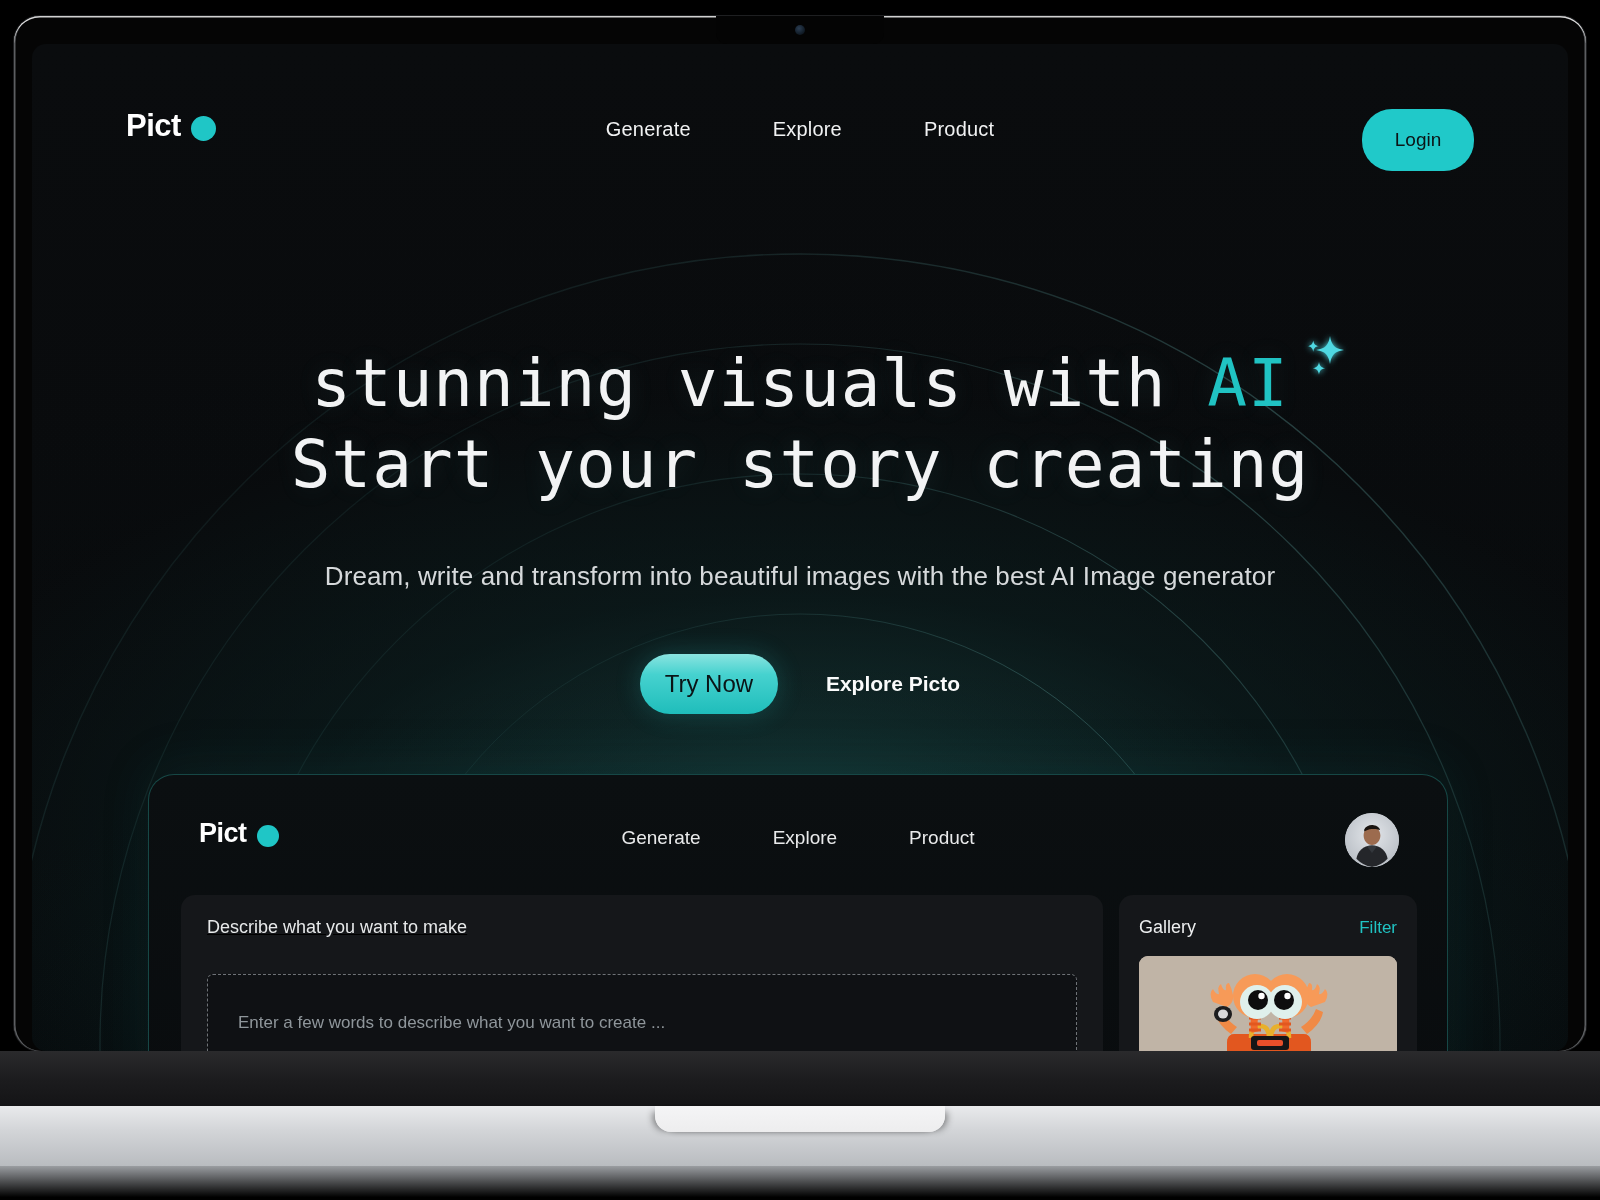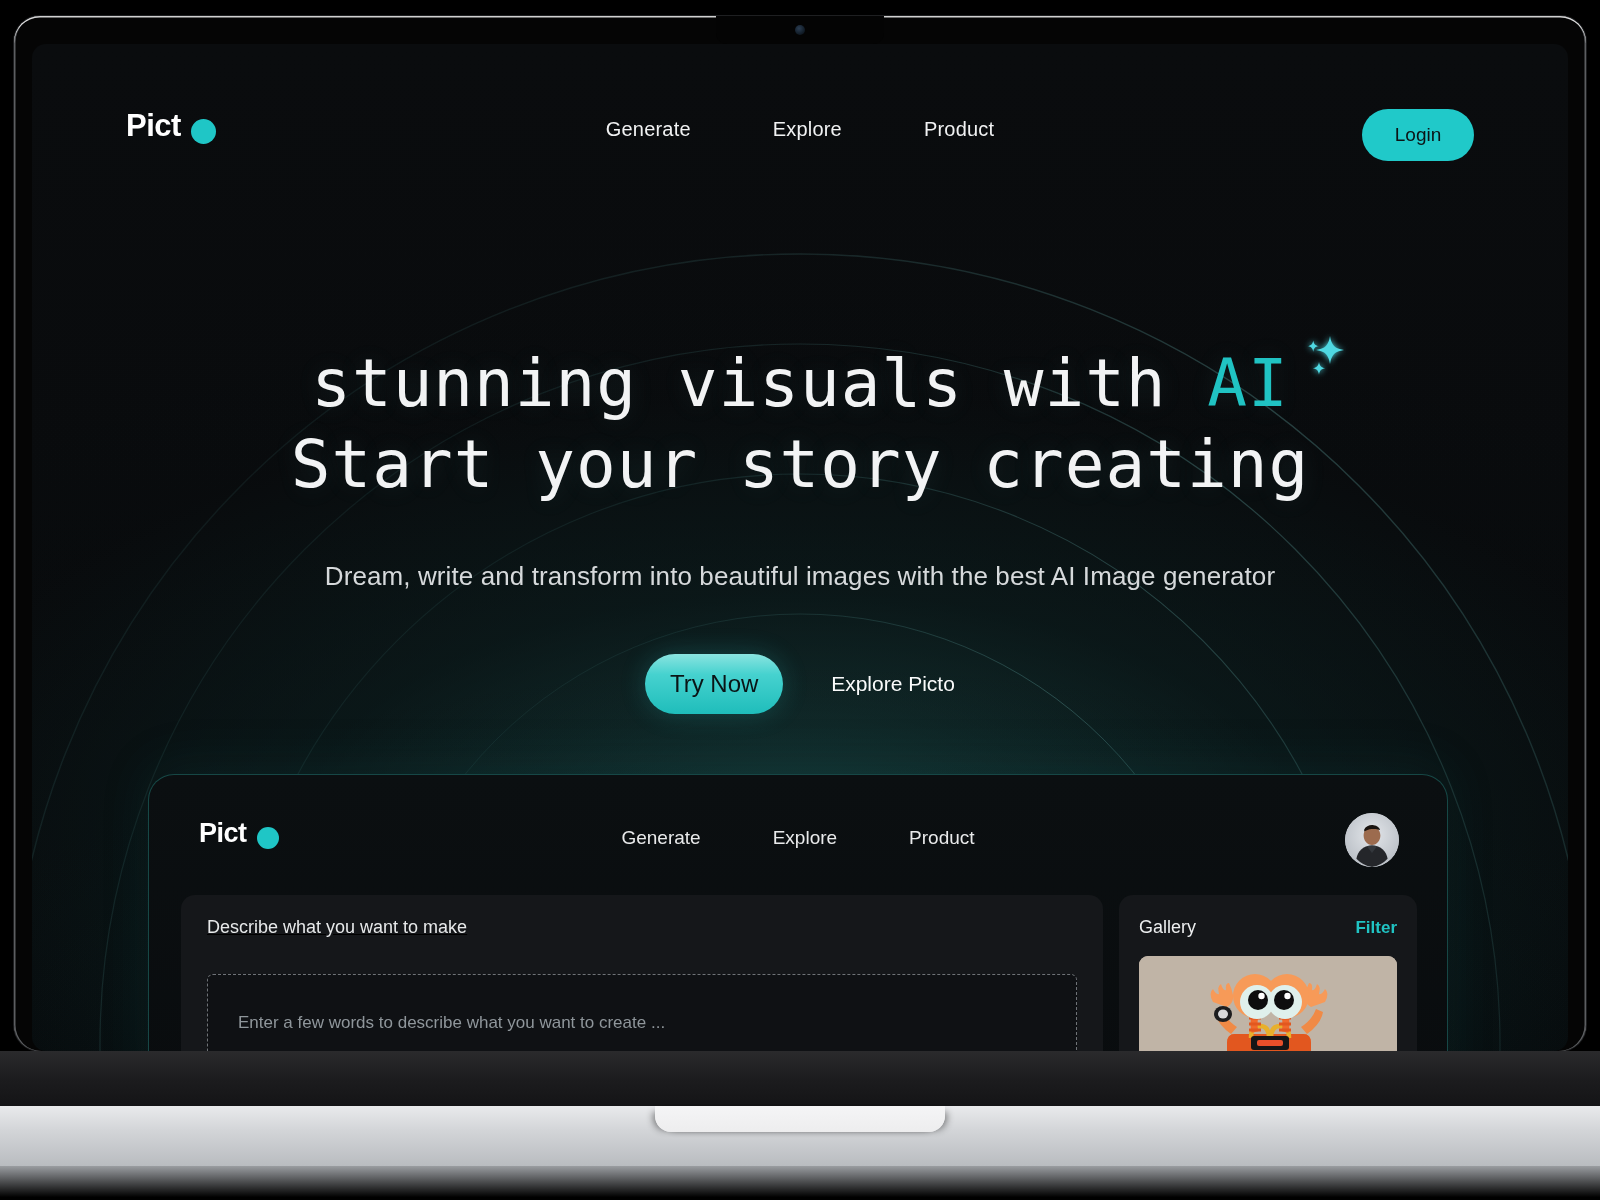--- a/index.html
+++ b/index.html
@@ -80,21 +80,21 @@
 
   
   #bg-arcs { position: absolute; inset: 0; z-index: 1; pointer-events:none; }
 
   
   #top-nav {
     position: absolute; z-index: 5;
     left: 0; top: 50px; width: 1536px; height: 90px;
   }
   .brand {
-    display: flex; align-items: flex-end; gap: 10px;
+    display: flex; align-items: center; gap: 10px;
   }
   .brand-text {
     font-weight: 700; letter-spacing: -0.5px; color: #fff;
   }
   .brand-dot { border-radius: 50%; background: #1fc6c6; }
 
   #brand-top { position: absolute; left: 94px; top: 14px; }
   #brand-top .brand-text { font-size: 31px; }
   #brand-top .brand-dot { width: 25px; height: 25px; margin-top: 4px; }
 
@@ -102,21 +102,21 @@
     position: absolute; left: 50%; transform: translateX(-50%);
     top: 24px;
     display: flex; gap: 82px;
   }
   .nav-link {
     color: #f1f2f3; font-size: 20px; letter-spacing: 0.2px;
     cursor: pointer; white-space: nowrap;
   }
   #login-button {
     position: absolute; right: 94px; top: 15px;
-    width: 112px; height: 52px; border-radius: 30px;
+    width: 112px; height: 62px; border-radius: 30px;
     background: #20c9c9;
     color: #0c1416; font-size: 19px;
     display: flex; align-items: center; justify-content: center;
     cursor: pointer; border: none;
     font-family: "Liberation Sans", sans-serif;
   }
 
   
   #hero { position: absolute; z-index: 4; left: 0; top: 300px; width: 1536px; text-align: center; }
   #hero-title {
@@ -143,21 +143,21 @@
   #try-now-button {
     width: 138px; height: 60px; border-radius: 32px; border: none;
     background: linear-gradient(180deg, #8ae4e0 0%, #46d2cf 34%, #1fbdbb 100%);
     color: #0a1416; font-size: 24px;
     display: flex; align-items: center; justify-content: center;
     cursor: pointer;
     box-shadow: 0 0 26px rgba(40,200,200,0.22);
     font-family: "Liberation Sans", sans-serif;
   }
   #explore-picto-link {
-    color: #fafbfb; font-size: 21px; font-weight: 400; cursor: pointer;
+    color: #fafbfb; font-size: 21px; font-weight: 700; cursor: pointer;
   }
 
   
   #app-panel {
     position: absolute; z-index: 4;
     left: 116px; top: 730px;
     width: 1300px; height: 330px;
     border-radius: 26px 26px 0 0;
     border: 1.5px solid rgba(34,120,116,0.55);
     border-bottom: none;
@@ -202,21 +202,21 @@
   }
   #prompt-input::placeholder { color: #8f969b; }
   #gallery-card {
     width: 298px; flex: 0 0 298px;
     background: #15171a;
     border-radius: 14px 14px 0 0;
     padding: 22px 20px 12px 20px;
   }
   #gallery-head { display: flex; align-items: center; justify-content: space-between; }
   #gallery-title { color: #eceeef; font-size: 18px; font-weight: 500; }
-  #gallery-filter { color: #20c3c3; font-size: 17px; font-weight: 700; cursor: pointer; }
+  #gallery-filter { color: #20c3c3; font-size: 17px; font-weight: 400; cursor: pointer; }
   #gallery-thumb {
     margin-top: 18px; width: 100%; height: 140px;
     border-radius: 9px; overflow: hidden;
     background: #bfb3a5;
     position: relative;
   }
 </style>
 </head>
 <body>
 

